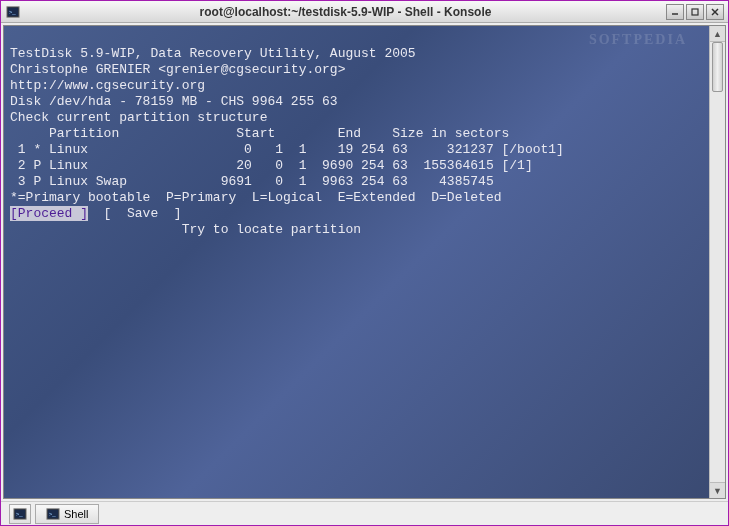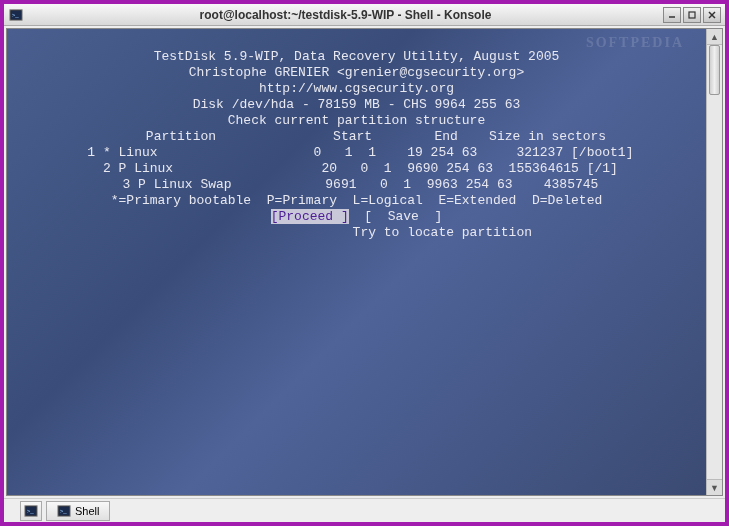--- a/index.html
+++ b/index.html
@@ -7,21 +7,21 @@
       font-family: sans-serif;
       background: #c0c0c0;
       width: 729px;
       height: 526px;
       overflow: hidden;
       position: relative;
     }
     .window {
       width: 729px;
       height: 526px;
-      border: 4px solid #a21caf;
+      border: 1px solid #a21caf;
       background: #eeeeee;
       display: flex;
       flex-direction: column;
     }
     .titlebar {
       height: 22px;
       background: linear-gradient(to bottom, #f8f8f8, #d8d8d8);
       border-bottom: 1px solid #aaa;
       display: flex;
       align-items: center;
@@ -126,21 +126,21 @@
       color: #555;
     }
     .scrollbar-arrow.up { top: 0; border-bottom: 1px solid #bbb; }
     .scrollbar-arrow.down { bottom: 0; border-top: 1px solid #bbb; }
     .statusbar {
       height: 24px;
       background: #eeeeee;
       border-top: 1px solid #ccc;
       display: flex;
       align-items: center;
-      padding: 0 16px;
+      padding: 0 8px;
       gap: 4px;
     }
     .tab-btn {
       border: 1px solid #aaa;
       background: linear-gradient(to bottom, #f8f8f8, #e0e0e0);
       padding: 2px 10px;
       font-size: 11px;
       display: flex;
       align-items: center;
       gap: 4px;
@@ -149,21 +149,21 @@
     .newtab-btn {
       border: 1px solid #aaa;
       background: linear-gradient(to bottom, #f8f8f8, #e0e0e0);
       width: 22px;
       height: 20px;
       display: flex;
       align-items: center;
       justify-content: center;
       cursor: pointer;
     }
-    .term-line { display: block; text-align: center; }
+    .term-line { display: block; }
     .highlighted {
       background: #c8c8d8;
       color: #4c1d95;
     }
     .watermark {
       position: absolute;
       top: 6px;
       right: 22px;
       font-size: 14px;
       font-family: Liberation Serif, serif;

